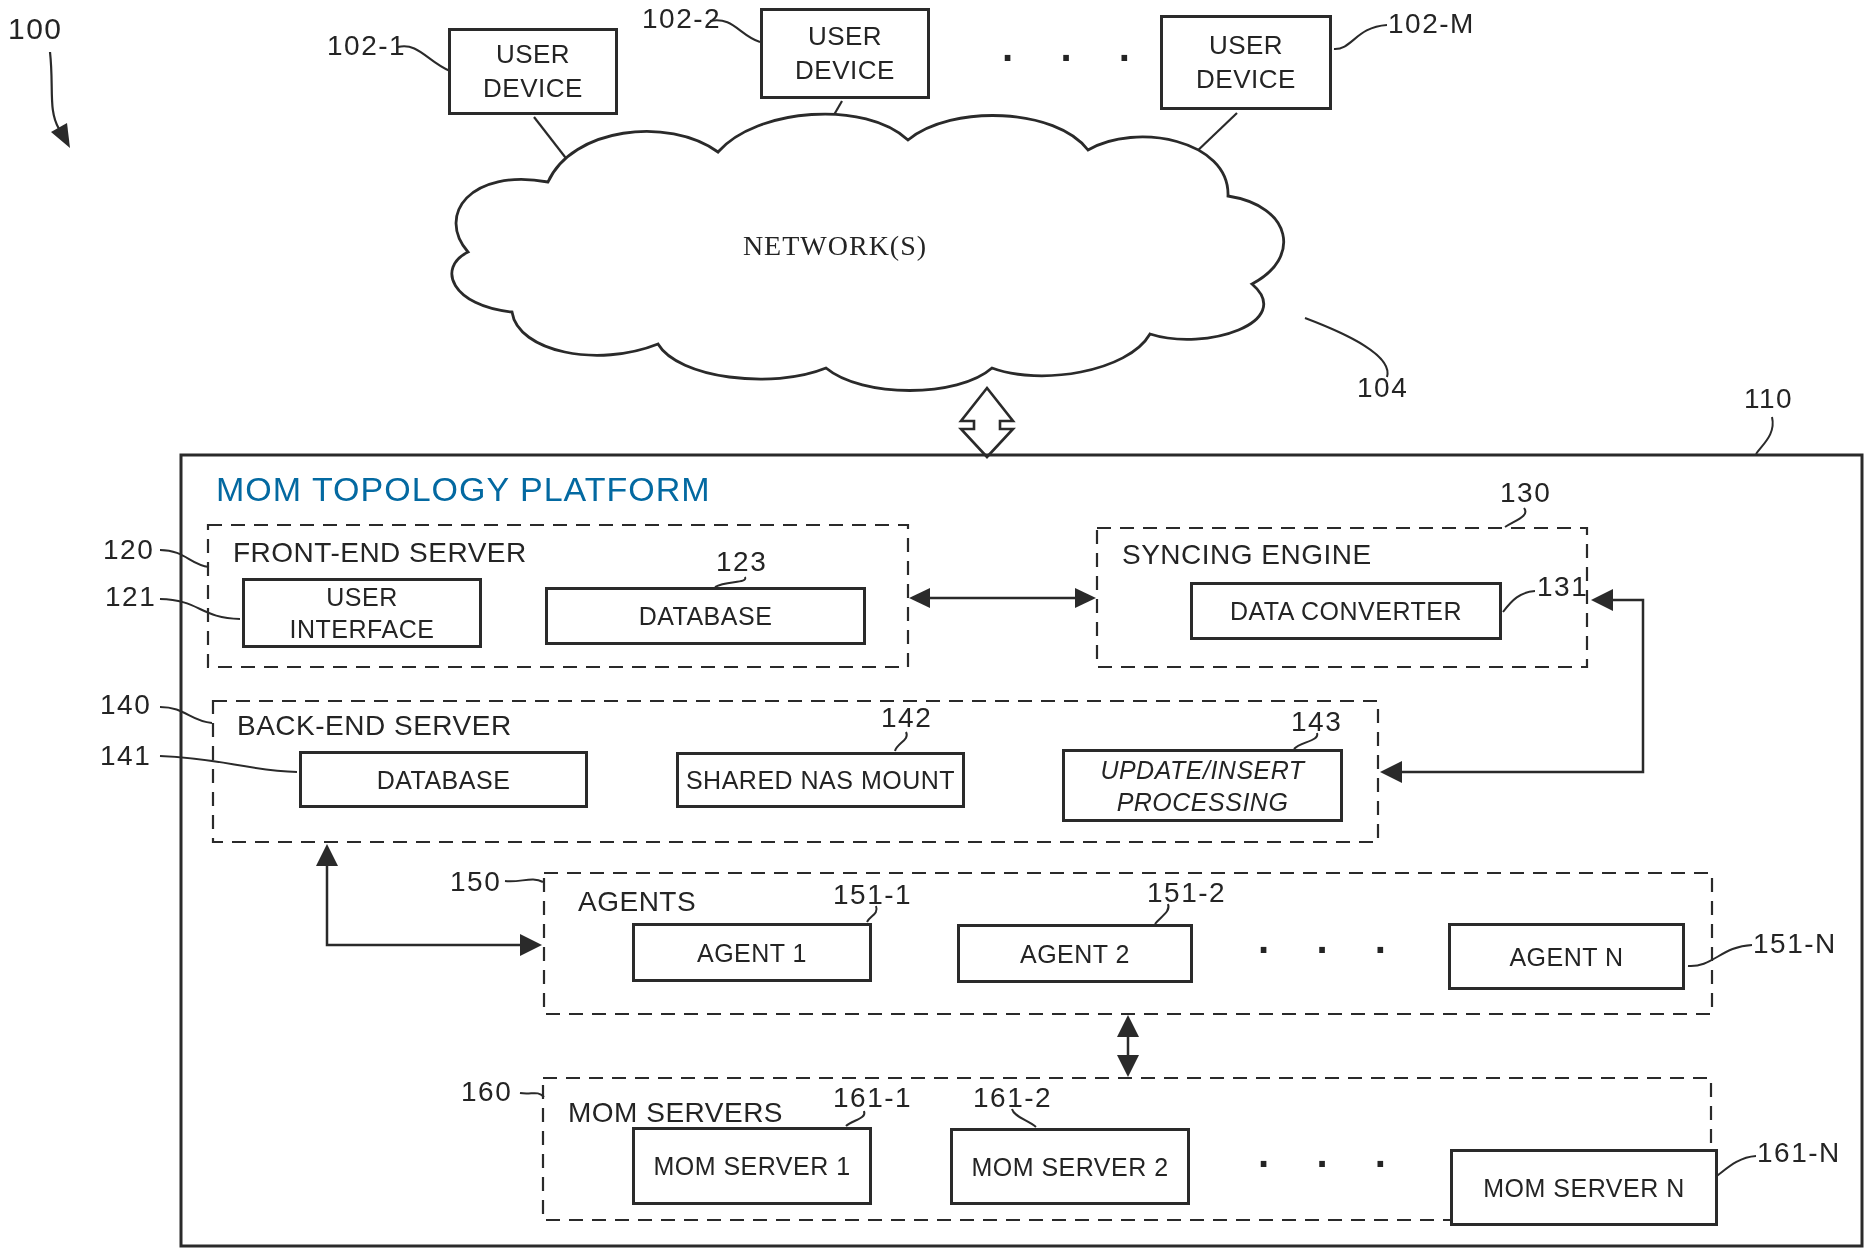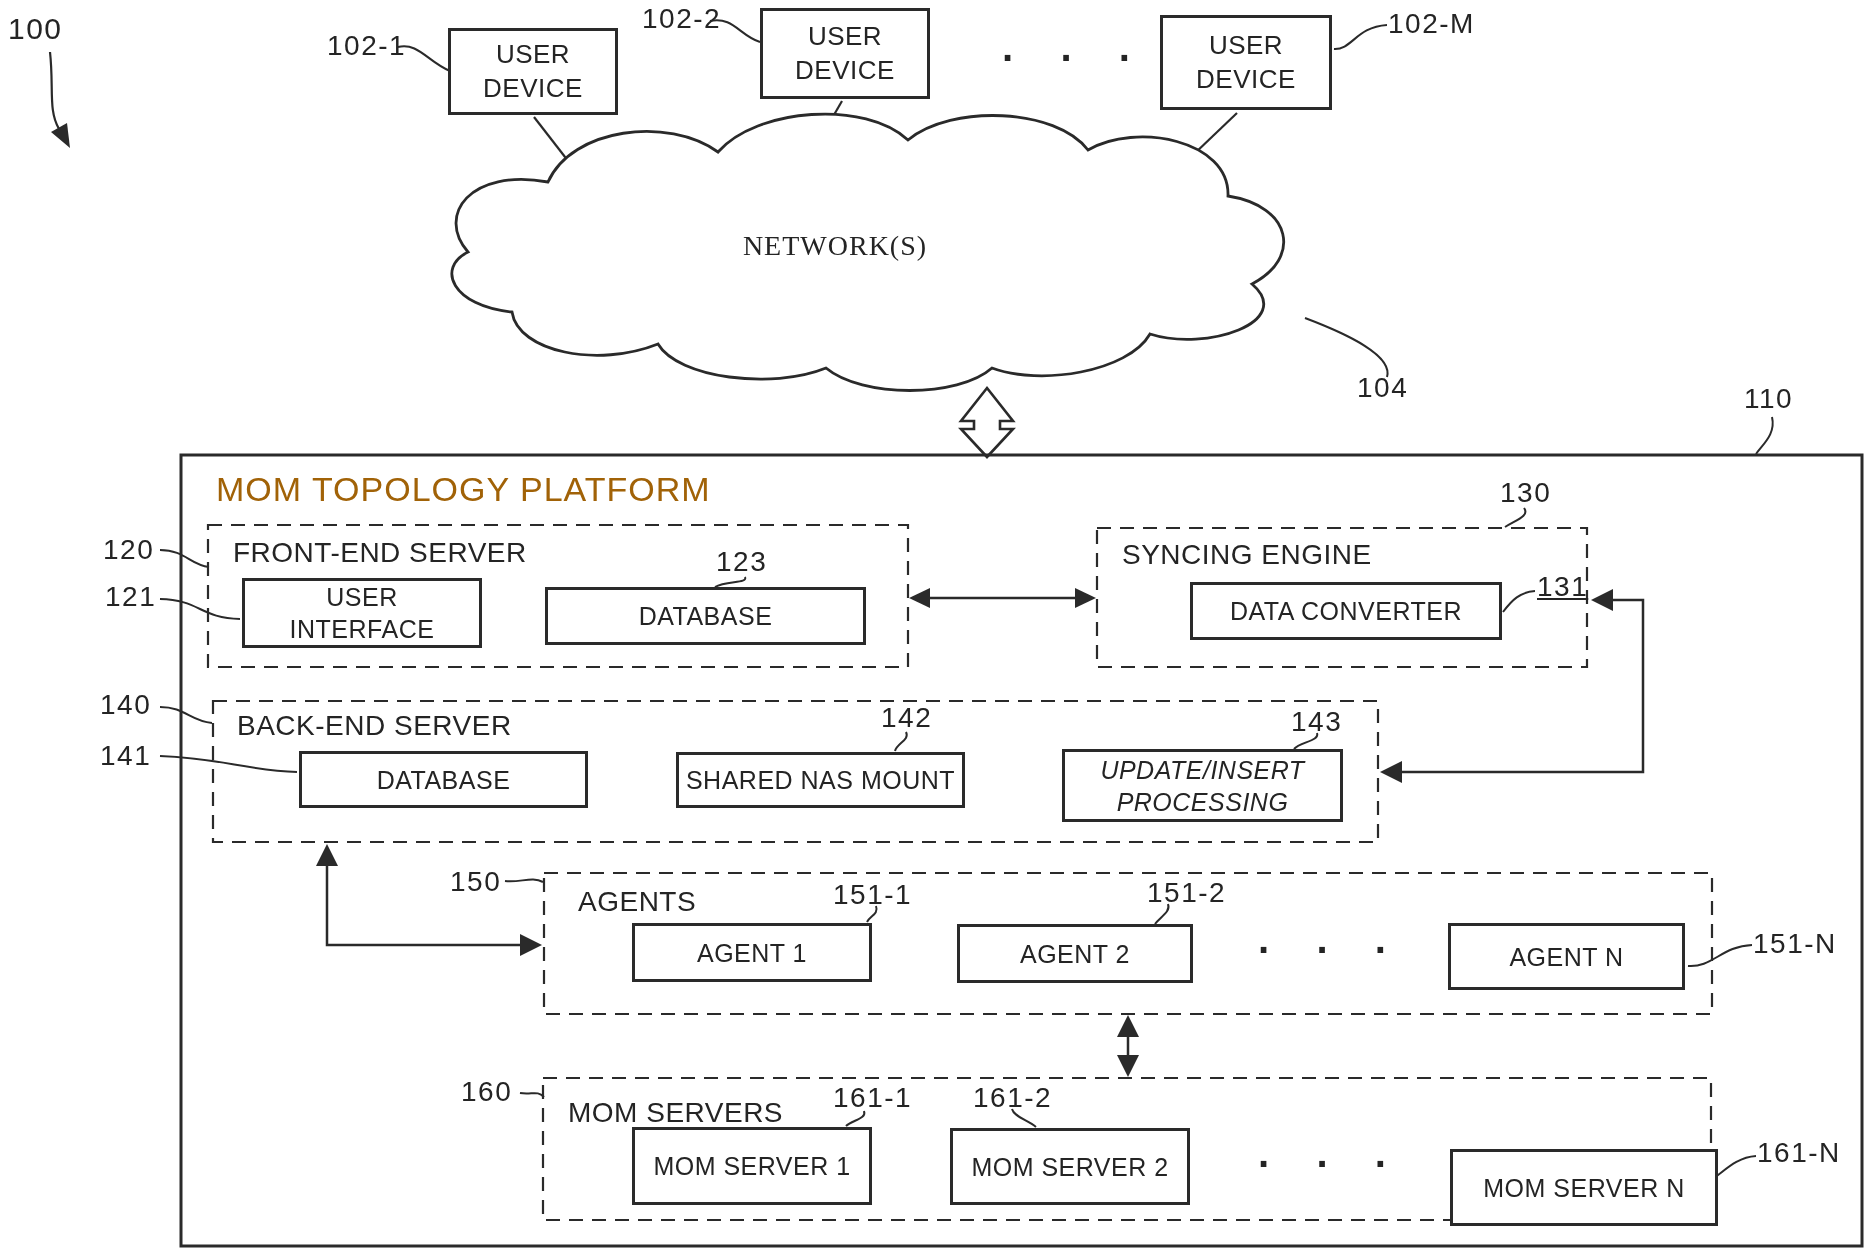--- a/index.html
+++ b/index.html
@@ -27,21 +27,21 @@
   .ref {
     position:absolute;
     font-size:28px; letter-spacing:1.5px; white-space:nowrap; color:#242424;
   }
   .sect {
     position:absolute;
     font-size:28px; letter-spacing:.5px; white-space:nowrap; color:#242424;
   }
   .title {
     position:absolute;
-    font-size:34px; letter-spacing:1px; white-space:nowrap; color:#a16207;
+    font-size:34px; letter-spacing:1px; white-space:nowrap; color:#0369a1;
   }
   .dots {
     position:absolute;
     font-size:40px; font-weight:bold; letter-spacing:17px;
     text-align:center; color:#242424; white-space:nowrap;
   }
   .netlbl {
     position:absolute;
     font-size:28px; letter-spacing:1px; text-align:center; color:#242424;
   }
@@ -151,21 +151,21 @@
   <div class="sect" style="left:233px; top:537px;">FRONT-END SERVER</div>
   <div class="ref" style="left:103px; top:534px;">120</div>
   <div class="box" style="left:242px; top:578px; width:240px; height:70px; padding:0 42px;">USER INTERFACE</div>
   <div class="ref" style="left:105px; top:581px;">121</div>
   <div class="box" style="left:545px; top:587px; width:321px; height:58px;">DATABASE</div>
   <div class="ref" style="left:716px; top:546px;">123</div>
 
   <div class="sect" style="left:1122px; top:539px;">SYNCING ENGINE</div>
   <div class="ref" style="left:1500px; top:477px;">130</div>
   <div class="box" style="left:1190px; top:582px; width:312px; height:58px;">DATA CONVERTER</div>
-  <div class="ref" style="left:1537px; top:571px;text-decoration:underline;">131</div>
+  <div class="ref" style="left:1537px; top:571px;">131</div>
 
   <div class="sect" style="left:237px; top:710px;">BACK-END SERVER</div>
   <div class="ref" style="left:100px; top:689px;">140</div>
   <div class="box" style="left:299px; top:751px; width:289px; height:57px;">DATABASE</div>
   <div class="ref" style="left:100px; top:740px;">141</div>
   <div class="box" style="left:676px; top:752px; width:289px; height:56px;">SHARED NAS MOUNT</div>
   <div class="ref" style="left:881px; top:702px;">142</div>
   <div class="box" style="left:1062px; top:749px; width:281px; height:73px;font-style:italic;">UPDATE/INSERT PROCESSING</div>
   <div class="ref" style="left:1291px; top:706px;">143</div>
 

